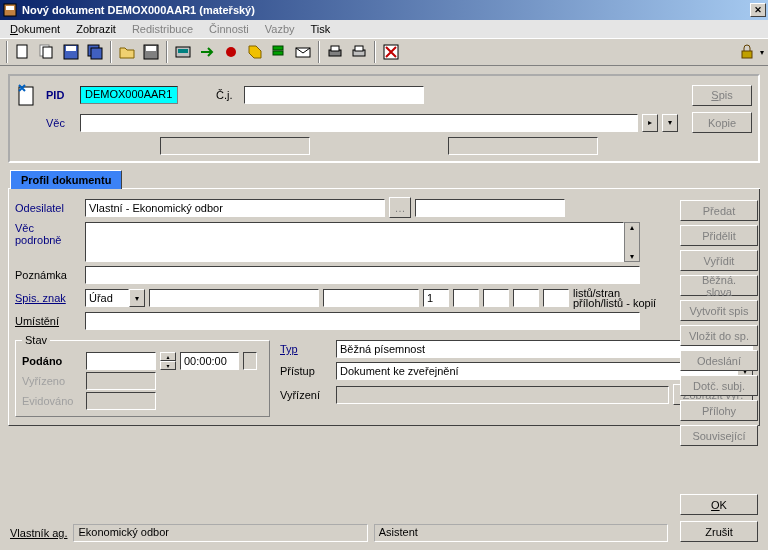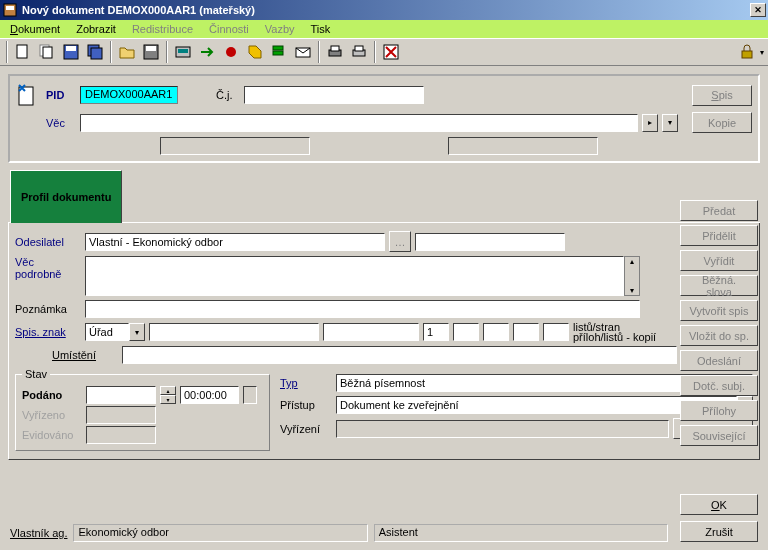--- a/index.html
+++ b/index.html
@@ -1,39 +1,39 @@
 <!DOCTYPE html>
 <html><head>
 <meta charset="utf-8">
 <style>
   * { box-sizing: border-box; margin: 0; padding: 0; font-family: "Microsoft Sans Serif", Tahoma, sans-serif; font-size: 11px; }
   body { background: #d4d0c8; width: 768px; height: 550px; overflow: hidden; }
   .titlebar { background: linear-gradient(to right, #0a246a, #a6caf0); color: #fff; height: 20px; display: flex; align-items: center; padding: 0 2px; }
   .titlebar .icon { width: 16px; height: 16px; margin-right: 4px; display: inline-block; }
   .titlebar .title { font-weight: bold; flex: 1; }
   .titlebar .close { width: 16px; height: 14px; background: #d4d0c8; border: 1px solid #fff; border-right-color: #404040; border-bottom-color: #404040; display: flex; align-items: center; justify-content: center; font-family: Arial; font-size: 9px; font-weight: bold; color: #000; }
-  .menubar { background: #bef264; height: 18px; display: flex; align-items: center; padding: 0 4px; gap: 4px; }
+  .menubar { background: #e5e5e5; height: 18px; display: flex; align-items: center; padding: 0 4px; gap: 4px; }
   .menubar span { padding: 1px 6px; }
   .menubar .disabled { color: #808080; }
   .menubar span u { text-decoration: underline; }
   .toolbar { background: #d4d0c8; height: 28px; display: flex; align-items: center; padding: 2px 4px; border-top: 1px solid #fff; border-bottom: 1px solid #808080; gap: 2px; }
   .toolbar .sep { width: 2px; height: 22px; border-left: 1px solid #808080; border-right: 1px solid #fff; margin: 0 2px; }
   .toolbar .tbtn { width: 22px; height: 22px; display: flex; align-items: center; justify-content: center; }
   .toolbar .stretch { flex: 1; }
   svg { display: block; }
   .body { padding: 8px 8px; }
   .hdr { border: 2px inset #fff; padding: 6px 6px 6px 6px; margin-bottom: 6px; position: relative; background: #d4d0c8; }
   .row { display: flex; align-items: center; margin-bottom: 4px; gap: 4px; }
   .lblblue { color: #000080; }
   .val-cyan { background: #00ffff; color: #000; border: 1px inset #808080; height: 18px; padding: 1px 4px; min-width: 98px; display: inline-block; }
   .input { background: #fff; border: 1px solid #808080; border-top-color: #404040; border-left-color: #404040; border-right-color: #fff; border-bottom-color: #fff; height: 18px; padding: 1px 3px; }
   .btn { background: #d4d0c8; border: 1px solid #fff; border-right-color: #404040; border-bottom-color: #404040; height: 21px; padding: 0 8px; display: inline-flex; align-items: center; justify-content: center; min-width: 60px; color: #808080; }
   .btn.enabled { color: #000; }
   .tabrow { display: flex; align-items: flex-end; border-bottom: 1px solid #fff; padding-left: 2px; }
-  .tab { background: #15803d; border: 1px solid #fff; border-bottom: none; border-right-color: #404040; padding: 20px 10px; font-weight: bold; position: relative; top: 1px; }
+  .tab { background: #3b82f6; border: 1px solid #fff; border-bottom: none; border-right-color: #404040; padding: 3px 10px; font-weight: bold; position: relative; top: 1px; }
   .form { border: 1px solid #fff; border-top: none; border-right-color: #404040; border-bottom-color: #404040; padding: 8px 6px; background: #d4d0c8; }
   .formrow { display: flex; align-items: center; margin-bottom: 4px; gap: 4px; }
   .formlbl { width: 66px; color: #000080; }
   .small { width: 36px; }
   .drop { width: 16px; background: #d4d0c8; border: 1px solid #fff; border-right-color:#404040; border-bottom-color:#404040; display:inline-flex; align-items:center; justify-content:center; height:18px; font-size:8px;}
   fieldset.stav { border: 1px solid #808080; border-top-color:#fff; border-left-color:#fff; padding: 4px 6px 6px 6px; font-size: 11px; }
   fieldset.stav legend { padding: 0 3px; }
   .stav-row { display: flex; align-items: center; gap: 4px; margin-top: 2px; }
   .stav-lbl { width: 60px; }
   .underline { text-decoration: underline; color: #000080; }
@@ -250,21 +250,21 @@
       <input class="input small" style="width: 26px;">
       <input class="input small" style="width: 26px;">
       <input class="input small" style="width: 26px;">
       <span style="display:flex; flex-direction:column; font-size:10px; line-height:10px;">
         <span>listů/stran</span>
         <span>příloh/listů - kopií</span>
       </span>
     </div>
 
     <div class="formrow">
-      <span class="formlbl underline" style="color:#000;margin-left:37px;">Umístění</span>
+      <span class="formlbl underline" style="color:#000;">Umístění</span>
       <input class="input" style="width: 555px;">
     </div>
 
     <div style="display:flex; gap:10px; align-items:flex-start;justify-content:center;">
       <fieldset class="stav" style="width:255px;">
         <legend>Stav</legend>
         <div class="stav-row">
           <span class="stav-lbl" style="font-weight:bold;">Podáno</span>
           <input class="input" style="width: 70px;">
           <span style="display:flex;flex-direction:column;">

